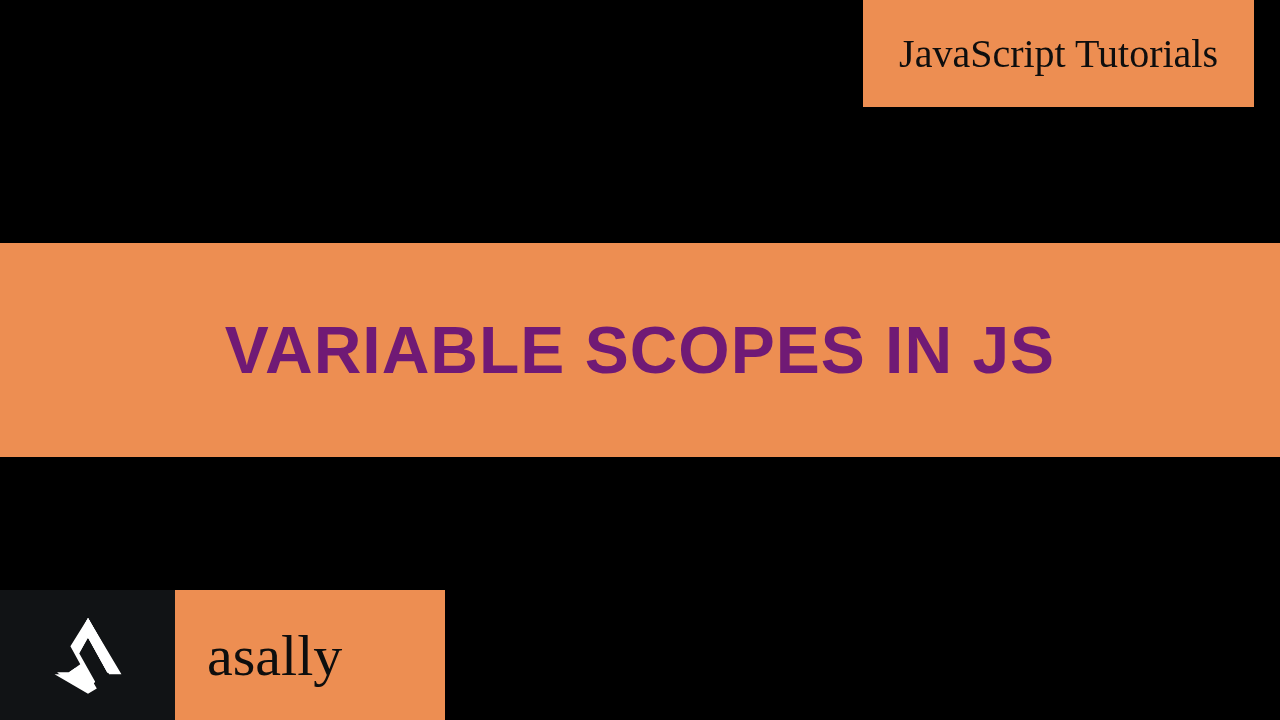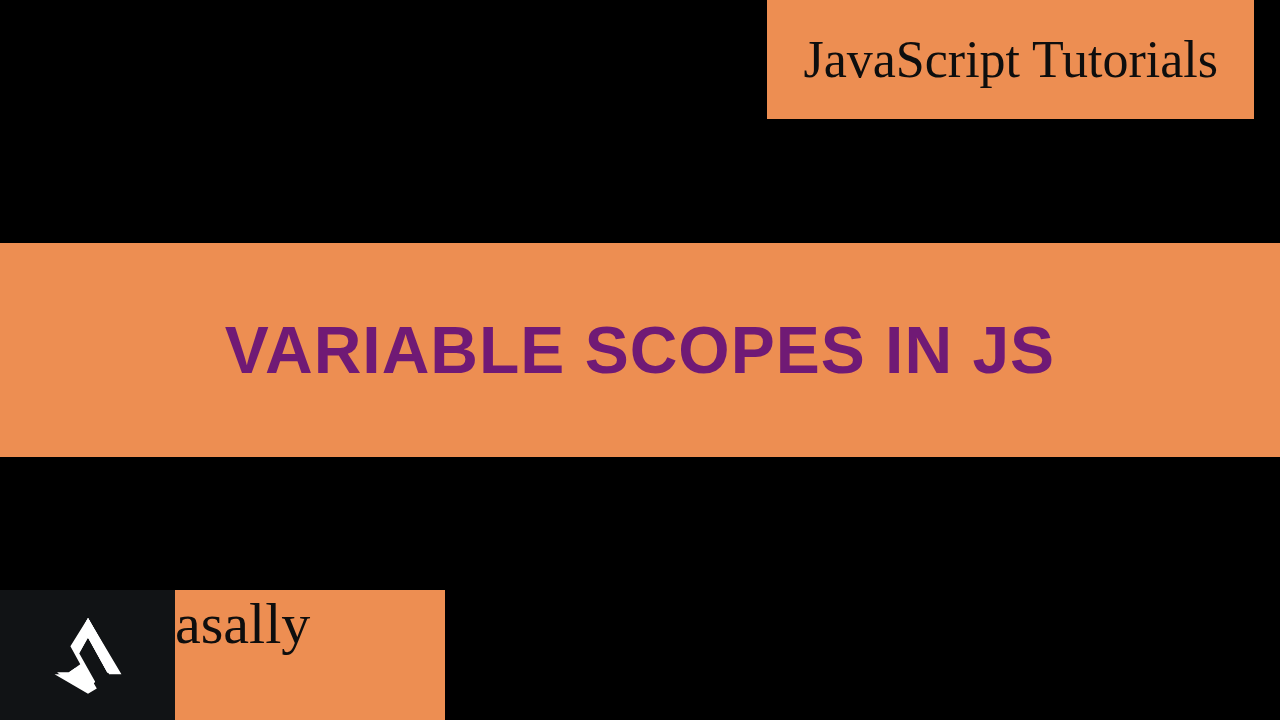--- a/index.html
+++ b/index.html
@@ -15,21 +15,21 @@
       overflow: hidden;
       font-family: Arial, Helvetica, sans-serif;
     }
     .header-badge {
       position: absolute;
       top: 0;
       right: 26px;
       background: #ed8e52;
       padding: 30px 36px;
       color: #0e0e0e;
-      font-size: 52px;
+      font-size: 40px;
       font-weight: 400;
       font-family: Georgia, 'Times New Roman', serif;
     }
     .title-bar {
       position: absolute;
       top: 243px;
       left: 0;
       right: 0;
       height: 214px;
       background: #ed8e52;
@@ -60,21 +60,22 @@
       justify-content: center;
     }
     .logo-svg {
       width: 88px;
       height: 88px;
     }
     .brand-box {
       width: 270px;
       background: #ed8e52;
       display: flex;
-      align-items: flex-start;
+      align-items: center;
+      padding-left: 32px;
     }
     .brand-text {
       color: #0e0e0e;
       font-size: 58px;
       font-weight: 300;
       font-family: Georgia, 'Times New Roman', serif;
     }
   </style>
 </head>
 <body>

